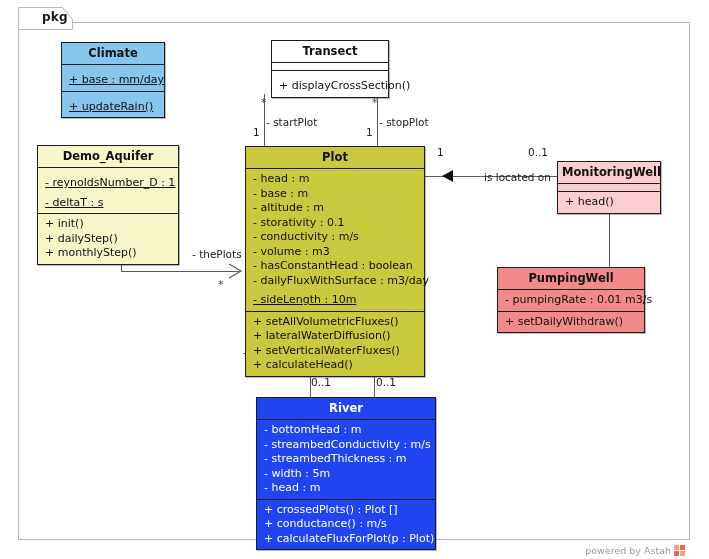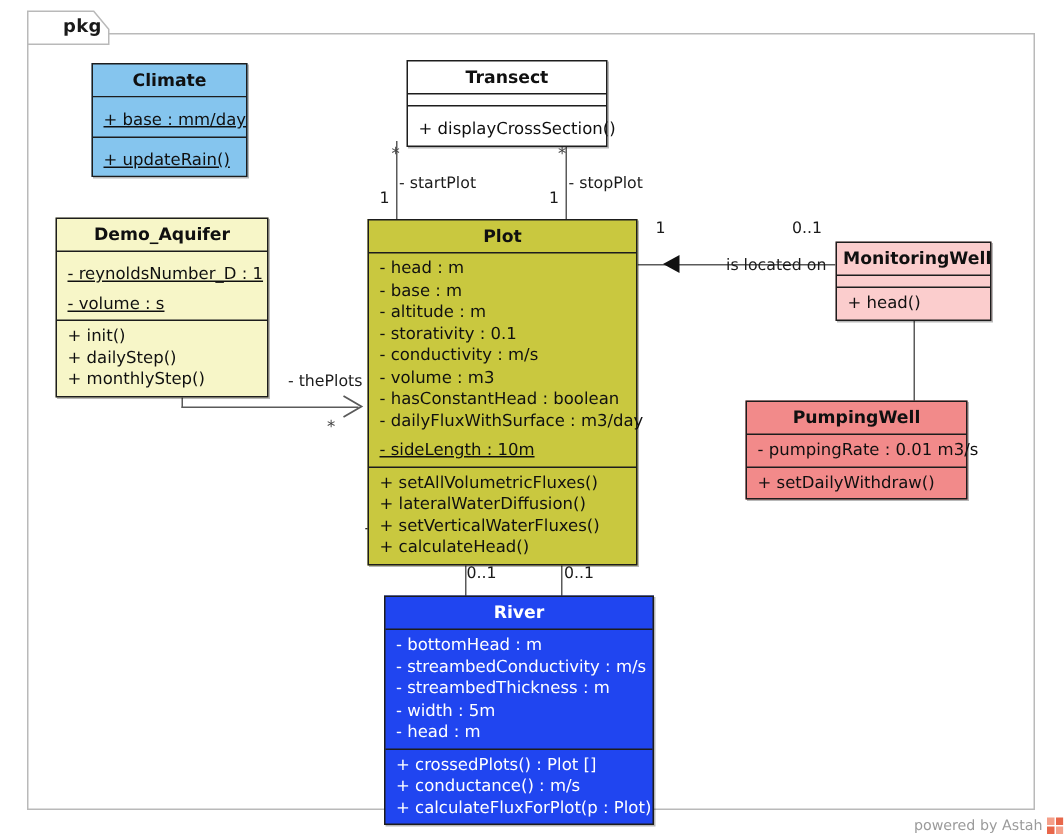--- a/index.html
+++ b/index.html
@@ -104,21 +104,21 @@
     position: absolute;
     font-size: 10.5px;
     color: #1b1b1b;
     white-space: nowrap;
   }
   .lbl.star { font-size: 11px; color: #444; }
 
   
   .watermark {
     position: absolute;
-    right: 0;
+    right: 24px;
     bottom: 3px;
     font-size: 9.5px;
     color: #9b9b9b;
     display: flex;
     align-items: center;
     gap: 3px;
   }
   .astah-logo {
     width: 11px;
     height: 11px;
@@ -190,33 +190,33 @@
   <div class="cls c-climate" style="left:61px; top:42px; width:104px;">
     <div class="name">Climate</div>
     <div class="sect">
       <span class="rowwrap"><span class="row static">+ base : mm/day</span></span>
     </div>
     <div class="sect">
       <span class="rowwrap"><span class="row static">+ updateRain()</span></span>
     </div>
   </div>
 
-  <div class="cls c-transect" style="left:271px; top:40px; width:134px;">
+  <div class="cls c-transect" style="left:271px; top:40px; width:118px;">
     <div class="name">Transect</div>
     <div class="sect empty"></div>
     <div class="sect">
       <span class="rowwrap"><span class="row">+ displayCrossSection()</span></span>
     </div>
   </div>
 
   <div class="cls c-aquifer" style="left:37px; top:145px; width:142px;">
     <div class="name">Demo_Aquifer</div>
     <div class="sect">
       <span class="rowwrap"><span class="row static">- reynoldsNumber_D : 1</span></span>
-      <span class="rowwrap"><span class="row static">- volume : s</span></span>
+      <span class="rowwrap"><span class="row static">- deltaT : s</span></span>
     </div>
     <div class="sect">
       <div class="row">+ init()</div>
       <div class="row">+ dailyStep()</div>
       <div class="row">+ monthlyStep()</div>
     </div>
   </div>
 
   <div class="cls c-plot" style="left:245px; top:146px; width:180px;">
     <div class="name">Plot</div>

